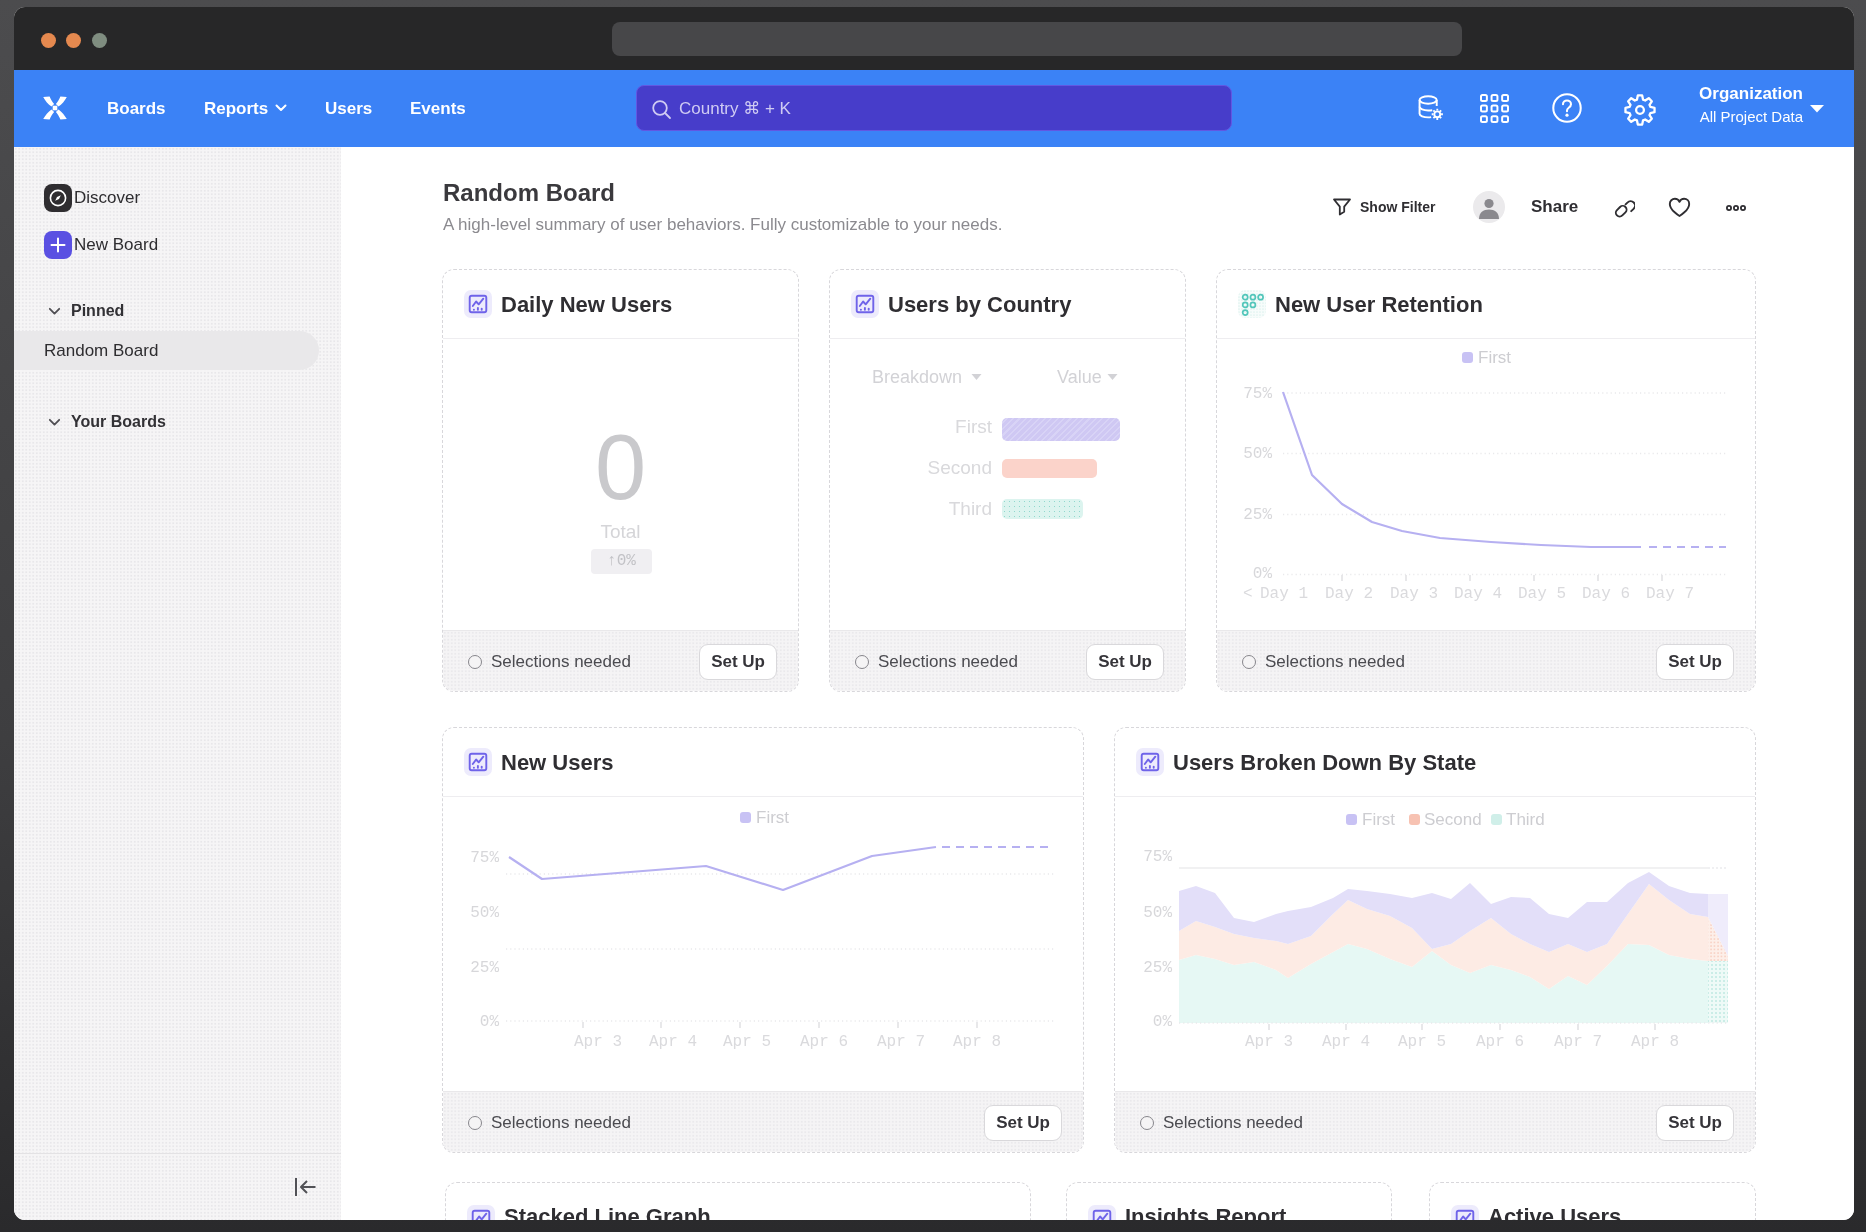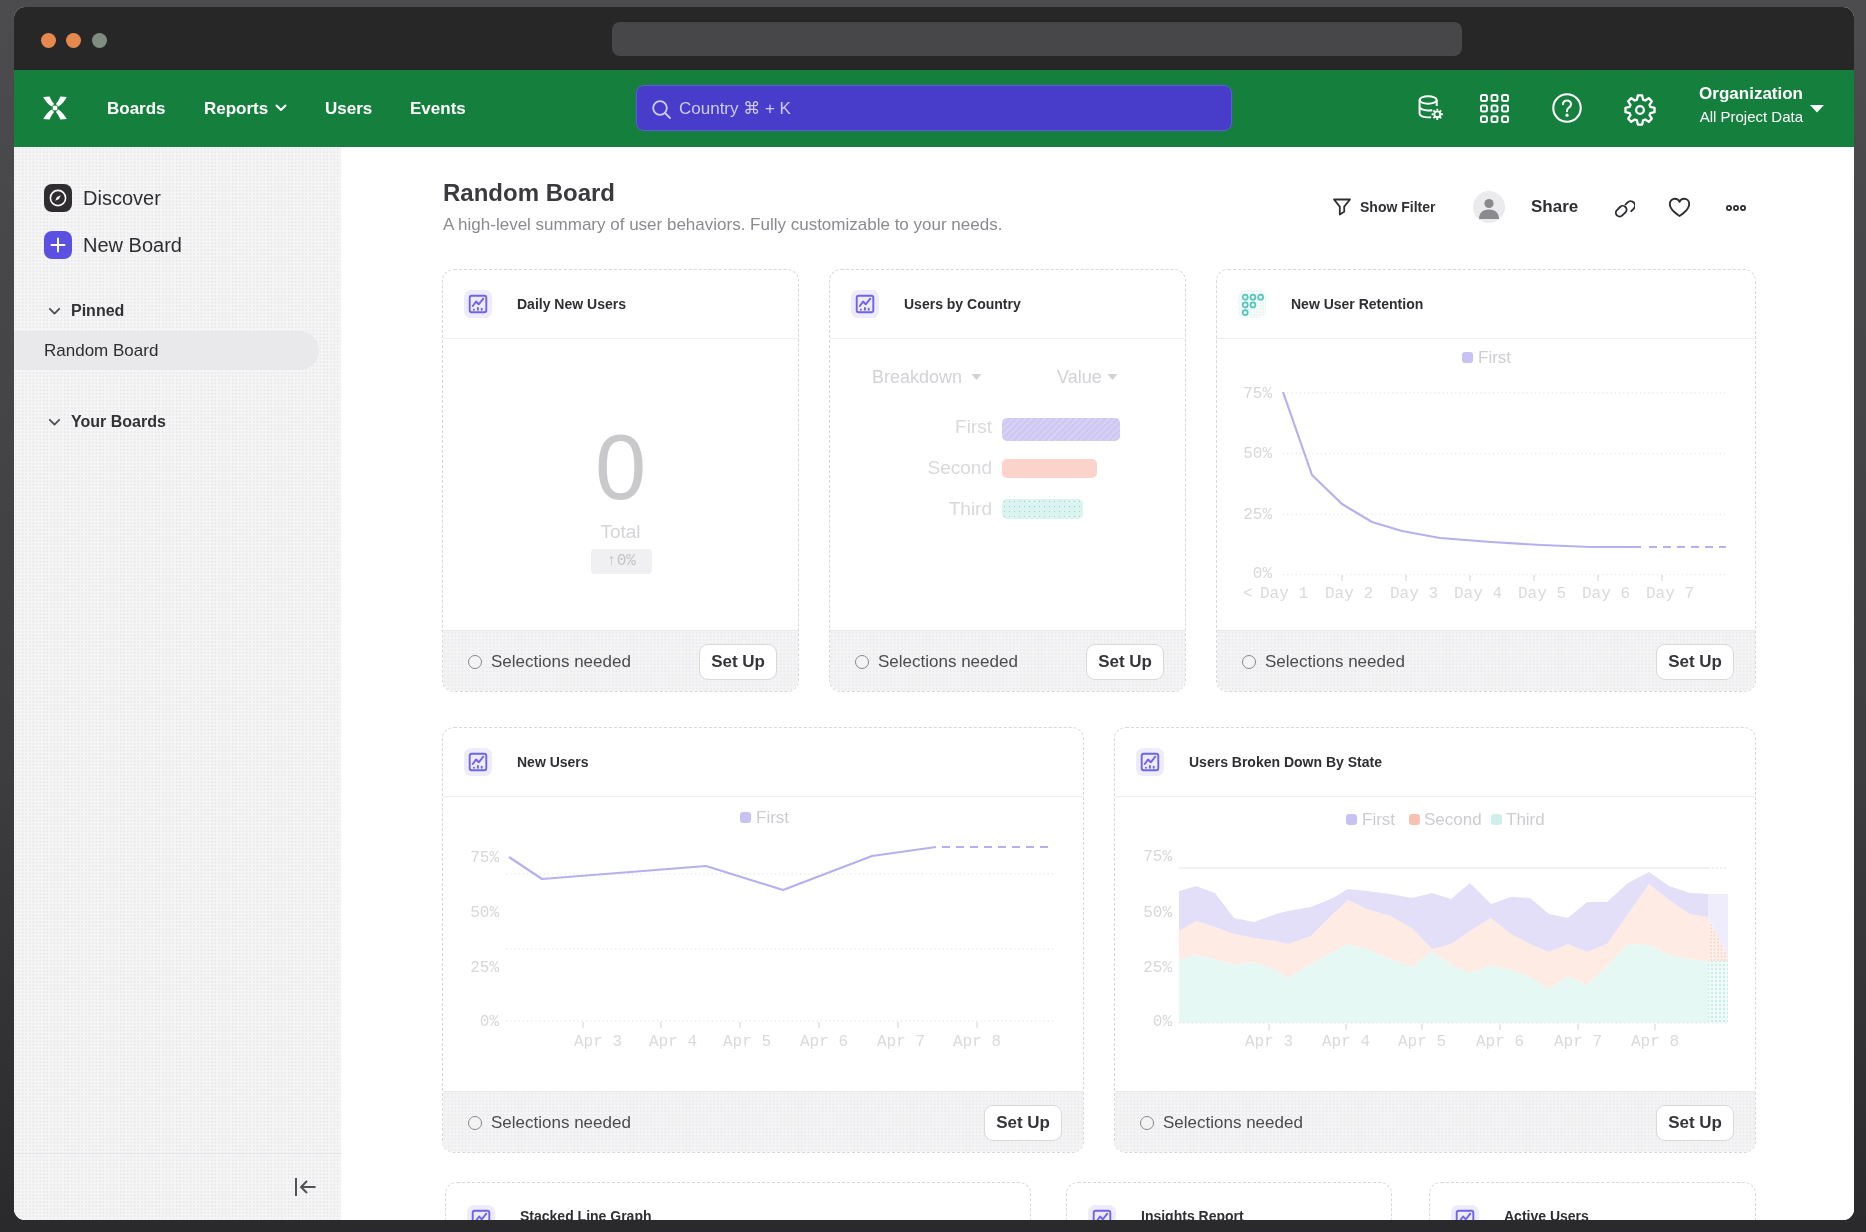--- a/index.html
+++ b/index.html
@@ -2,43 +2,43 @@
 <html><head>
 <meta charset="utf-8">
 <style>
   * { margin:0; padding:0; box-sizing:border-box; }
   html,body { width:1866px; height:1232px; overflow:hidden; }
   body { font-family:"Liberation Sans", sans-serif; background:linear-gradient(180deg,#4c4c4e 0%,#3e3e40 60%,#2a2a2c 100%); position:relative; }
   .window { position:absolute; left:14px; top:7px; width:1840px; height:1213px; background:#fff; border-radius:11px; overflow:hidden; }
   .titlebar { position:absolute; left:0; top:0; width:100%; height:63px; background:#272728; }
   .tl { position:absolute; top:26px; width:15px; height:15px; border-radius:50%; }
   .addr { position:absolute; left:598px; top:15px; width:850px; height:34px; background:#474749; border-radius:8px; }
-  .navbar { position:absolute; left:0; top:63px; width:100%; height:77px; background:#15803d; }
+  .navbar { position:absolute; left:0; top:63px; width:100%; height:77px; background:#3b82f6; }
   .navlink { position:absolute; top:0; height:77px; line-height:77px; color:#fff; font-size:17px; font-weight:bold; }
   .search { position:absolute; left:622px; top:15px; width:596px; height:46px; background:#473dca; border-radius:8px; border:1px solid #6257e2; }
   .search-ph { position:absolute; left:42px; top:0; line-height:46px; color:#cfcbf3; font-size:17px; }
   .navico { position:absolute; top:0; }
   .org { position:absolute; right:51px; top:12px; text-align:right; color:#fff; }
   .org .l1 { font-size:17px; font-weight:bold; line-height:24px; }
   .org .l2 { font-size:15px; line-height:22px; }
   .sidebar { position:absolute; left:0; top:140px; width:327px; bottom:0;
     background-color:#f6f5f6;
     background-image:radial-gradient(circle, #e8e7ea 0.8px, rgba(0,0,0,0) 1.0px);
     background-size:3.5px 3.5px; }
   .siderow { position:absolute; display:flex; align-items:center; }
   .sq { width:28px; height:28px; border-radius:8px; flex:none; }
-  .sidelabel { font-size:20px; color:#2e2d30; margin-left:11px; }
+  .sidelabel { font-size:17px; color:#2e2d30; margin-left:2px; }
   .pill { position:absolute; left:0; top:184px; width:305px; height:39px; background:#e9e8ea; border-radius:0 20px 20px 0; line-height:39px; padding-left:30px; font-size:17px; color:#2e2d30; }
   .sechead { position:absolute; display:flex; align-items:center; font-size:16px; font-weight:bold; color:#323135; }
   .side-divider { position:absolute; left:0; top:1146px; width:327px; border-top:1px solid #e3e2e4; }
   .content { position:absolute; left:327px; top:140px; right:0; bottom:0; background:#fff; }
   .card { position:absolute; background:#fff; border:1px dashed #d8d7db; border-radius:12px; }
   .card .hdr { position:absolute; left:0; top:0; right:0; height:69px; border-bottom:1px solid #eeedf0; }
   .card .hico { position:absolute; left:21px; top:20px; width:28px; height:28px; }
-  .card .htitle { position:absolute; left:74px; top:0; line-height:69px; font-size:14px; font-weight:bold; color:#2f2e32; }
+  .card .htitle { position:absolute; left:58px; top:0; line-height:69px; font-size:22px; font-weight:bold; color:#2f2e32; }
   .card .ftr { position:absolute; left:0; bottom:0; right:0; height:61px; background-color:#f5f4f5; border-top:1px solid #e9e8ea; border-radius:0 0 11px 11px;
     background-image:radial-gradient(circle, #eae9ec 0.8px, rgba(0,0,0,0) 1.0px); background-size:3.5px 3.5px; }
   .ftr .sel { position:absolute; left:25px; top:0; height:61px; display:flex; align-items:center; font-size:17px; color:#4b4b50; }
   .ftr .selcirc { width:14px; height:14px; border-radius:50%; border:1.6px solid #87868c; margin-right:9px; background:#f5f4f5; }
   .setup { position:absolute; right:21px; top:13px; height:36px; padding:0 11px; background:#fff; border:1px solid #d9d8db; border-radius:9px; font-size:17px; font-weight:bold; color:#353439; line-height:34px; }
   .mono { font-family:"Liberation Mono", monospace; }
   svg { display:block; }
 </style>
 </head>
 <body>

